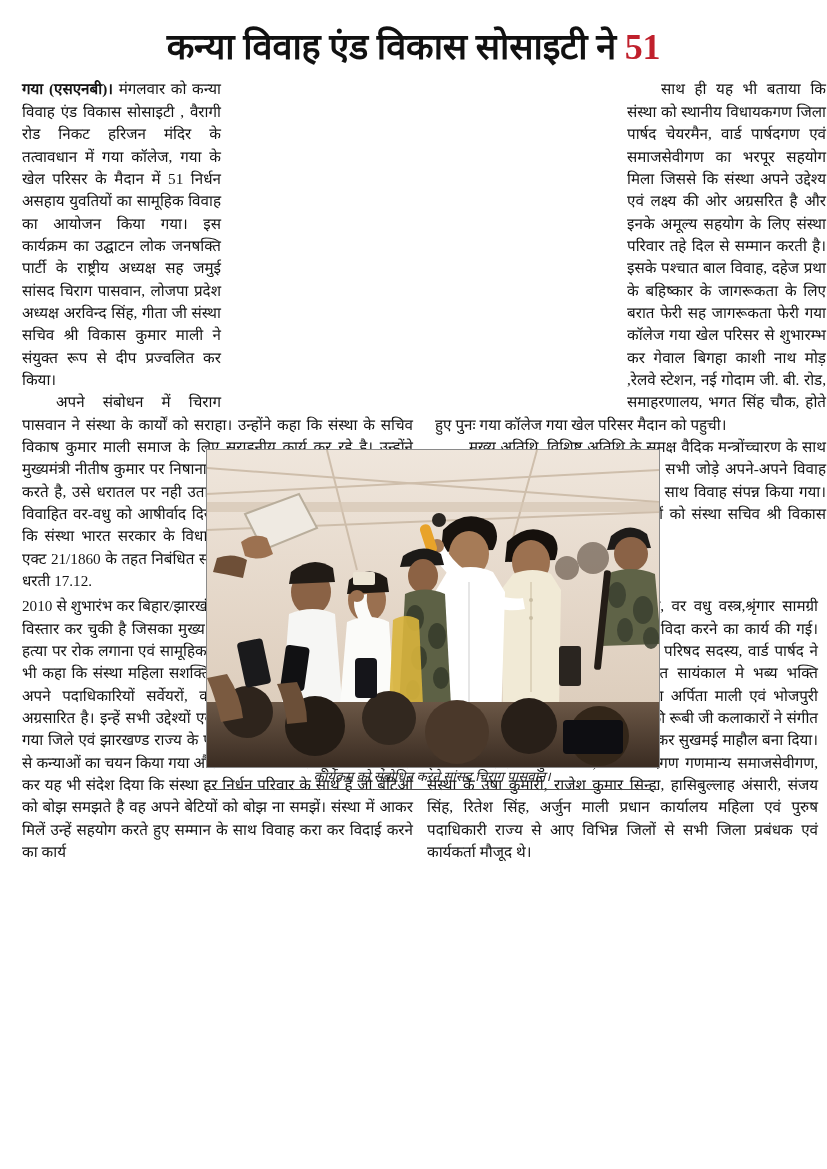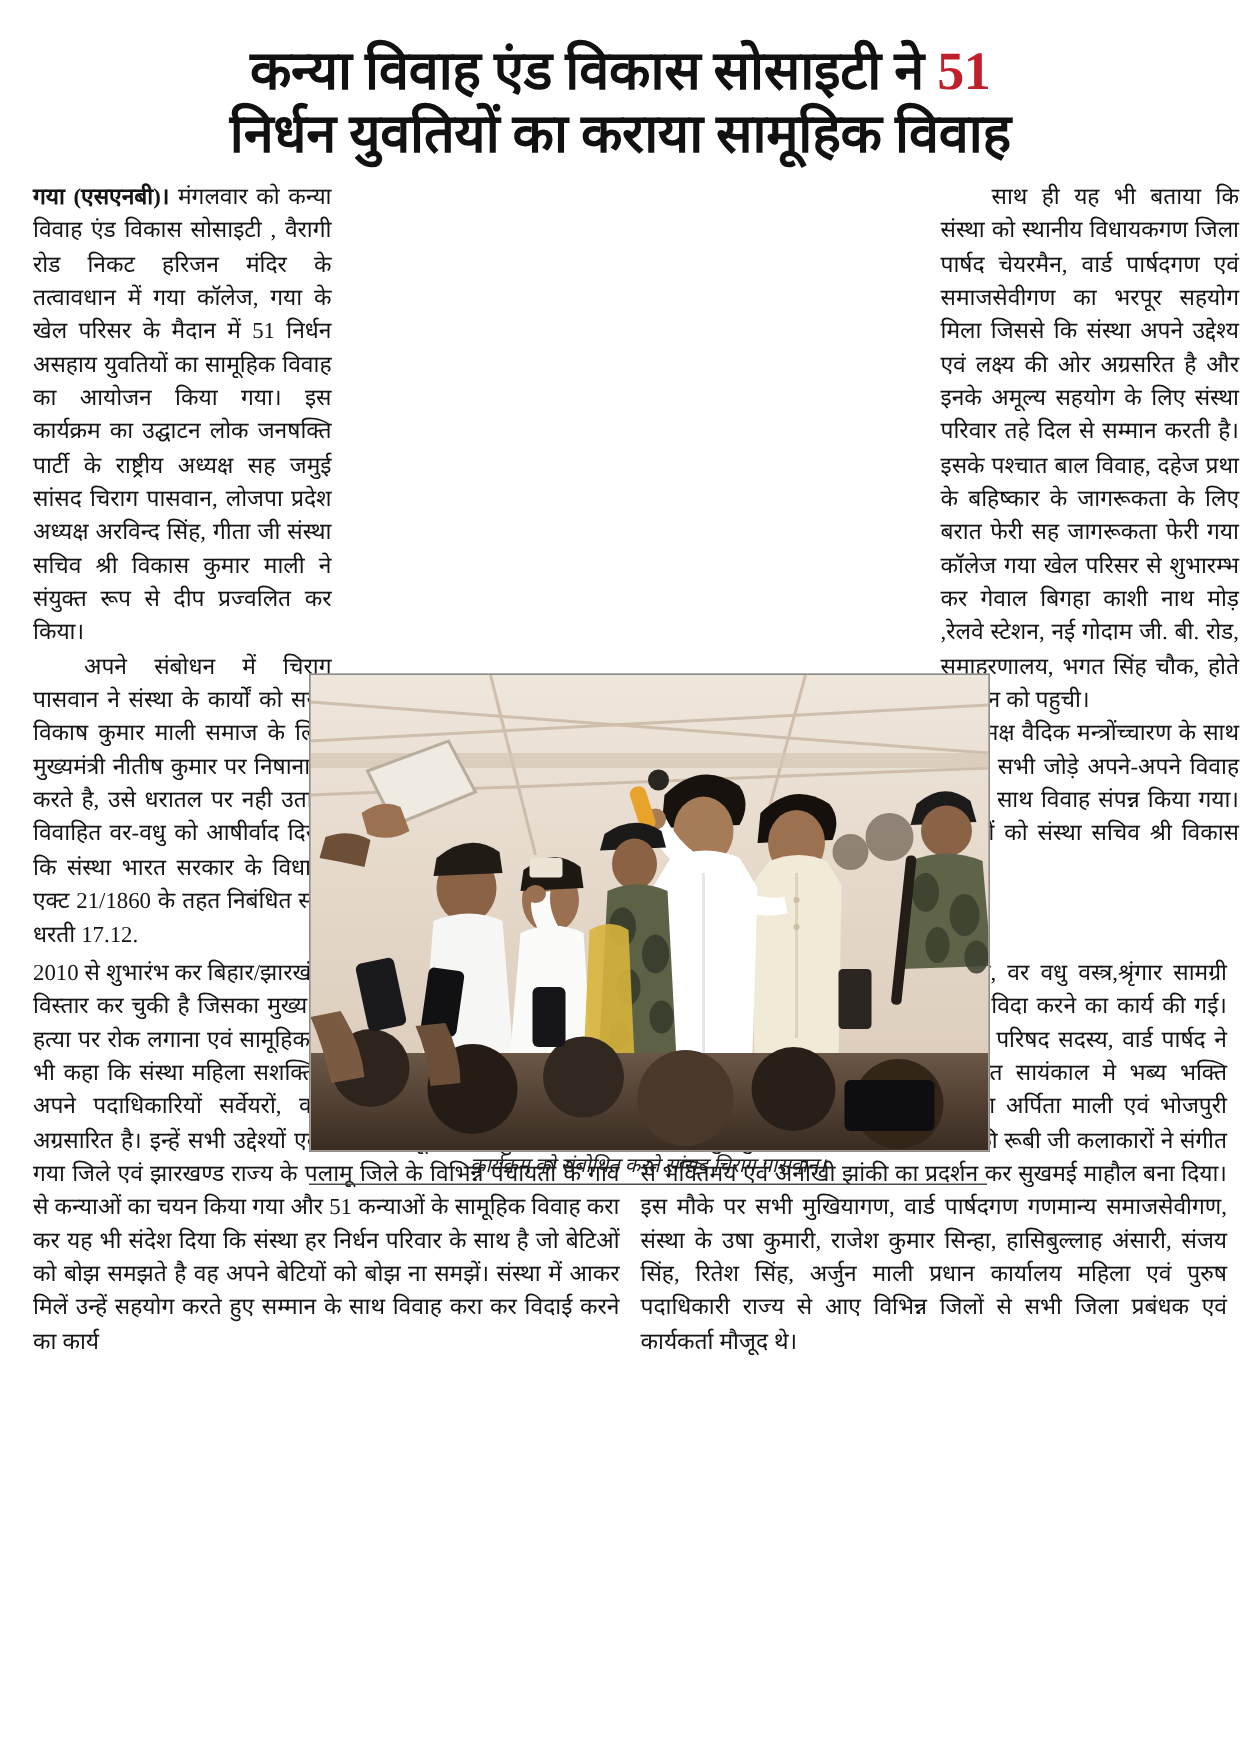--- a/index.html
+++ b/index.html
@@ -138,21 +138,20 @@
     margin-top: 3px;
   }
 </style>
 </head>
 <body>
 
 <div class="page">
 
   <div class="headline">
     <span class="ln"><span>कन्या विवाह एंड विकास सोसाइटी ने </span><span class="num">51</span></span>
-    <span class="ln">निर्धन युवतियों का कराया सामूहिक विवाह</span>
   </div>
 
   <div class="photo">
     <svg viewBox="0 0 452 317" preserveAspectRatio="none">
       <defs>
         <linearGradient id="tent" x1="0" y1="0" x2="0" y2="1">
           <stop offset="0%" stop-color="#efe6dc"></stop>
           <stop offset="55%" stop-color="#e3d5c6"></stop>
           <stop offset="100%" stop-color="#d8c8b6"></stop>
         </linearGradient>

